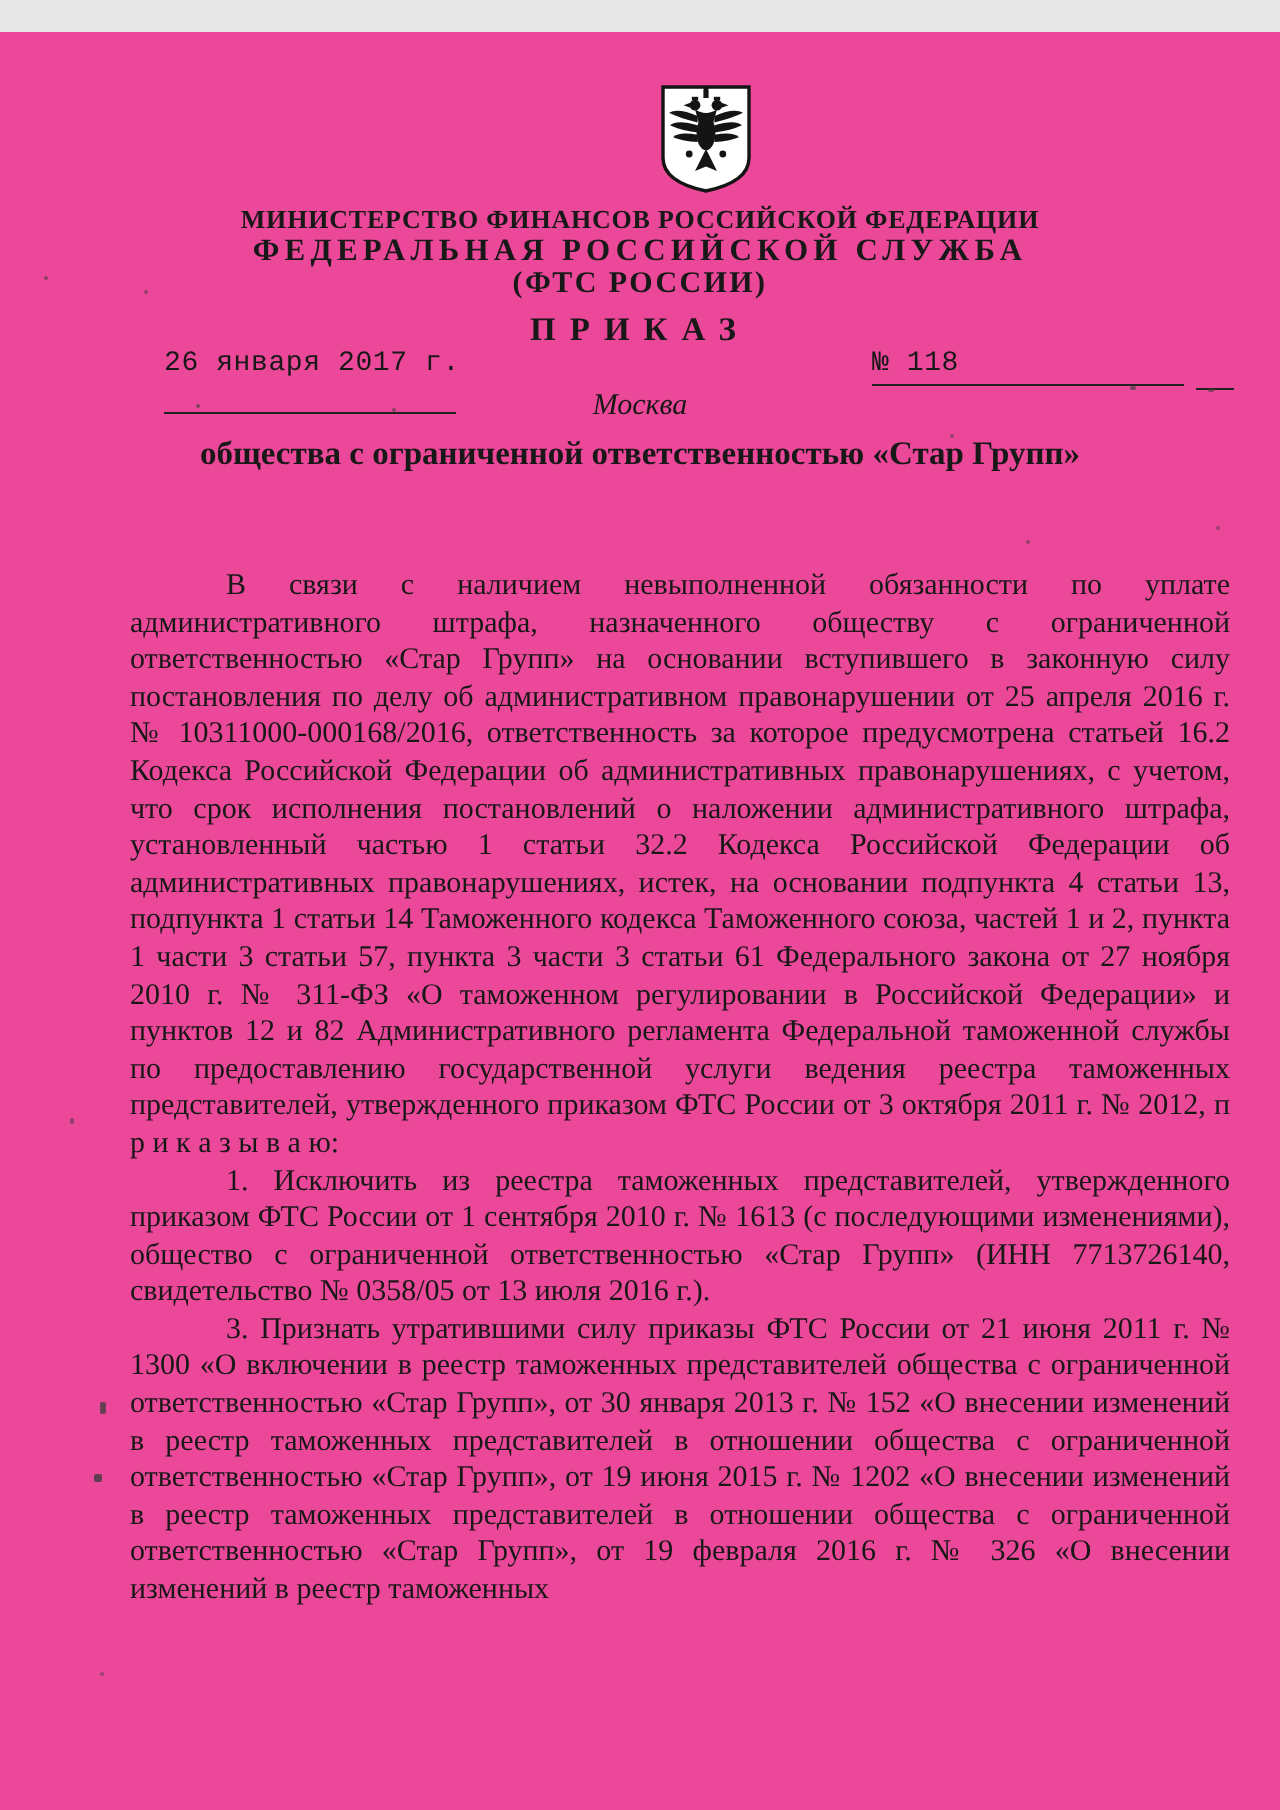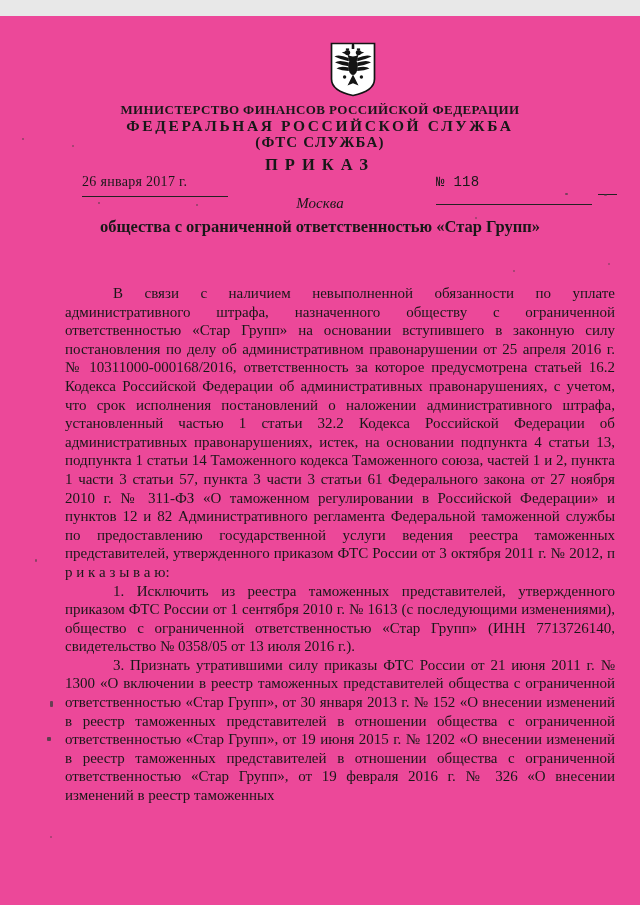--- a/index.html
+++ b/index.html
@@ -26,27 +26,27 @@
     position:absolute;top:118px;left:0;right:0;text-align:center;
     font-weight:bold;font-size:15px;letter-spacing:1.2px;white-space:nowrap;
   }
   .doc-type{
     position:absolute;top:139px;left:0;right:0;text-align:center;
     font-weight:bold;font-size:16.5px;letter-spacing:7px;white-space:nowrap;
   }
   
   .date-field{
     position:absolute;top:158px;left:82px;width:146px;
-    border-bottom:1.6px solid #222;padding-bottom:6px;
-    font-family:Liberation Serif, serif;
+    border-bottom:1.6px solid #222;padding-bottom:16px;
+    font-family:Liberation Mono, monospace;
     font-size:14px;letter-spacing:0.3px;white-space:nowrap;
   }
   .number-field{
     position:absolute;top:158px;left:436px;width:156px;
-    border-bottom:1.6px solid #222;padding-bottom:14px;
+    border-bottom:1.6px solid #222;padding-bottom:2px;
     font-family:"Liberation Mono","DejaVu Sans Mono",monospace;
     font-size:14px;letter-spacing:0.3px;white-space:nowrap;
   }
   .number-dash{
     position:absolute;top:178px;left:598px;width:19px;height:0;
     border-bottom:1.6px solid #222;
   }
   .city{
     position:absolute;top:179px;left:0;right:0;text-align:center;
     font-size:15px;
@@ -93,21 +93,21 @@
         <path d="M28.2 26.4 Q37.5 24.6 40.5 27.6 Q35.5 29.7 28.2 30 Z"></path>
         <path d="M24 33.5 L18.5 44.5 L24 42.3 L29.5 44.5 Z"></path>
         <circle cx="15.6" cy="36" r="1.7"></circle>
         <circle cx="32.4" cy="36" r="1.7"></circle>
       </g>
     </svg>
   </div>
 
   <div class="org-ministry">МИНИСТЕРСТВО ФИНАНСОВ РОССИЙСКОЙ ФЕДЕРАЦИИ</div>
   <div class="org-agency">ФЕДЕРАЛЬНАЯ РОССИЙСКОЙ СЛУЖБА</div>
-  <div class="org-short">(ФТС СЛУЖБА)</div>
+  <div class="org-short">(ФТС РОССИИ)</div>
   <div class="doc-type">ПРИКАЗ</div>
 
   <div class="date-field">26 января 2017 г.</div>
   <div class="number-field">№ 118</div>
   <div class="number-dash"></div>
   <div class="city">Москва</div>
 
   <div class="title">
     <div>общества с ограниченной ответственностью «Стар Групп»</div>
   </div>

